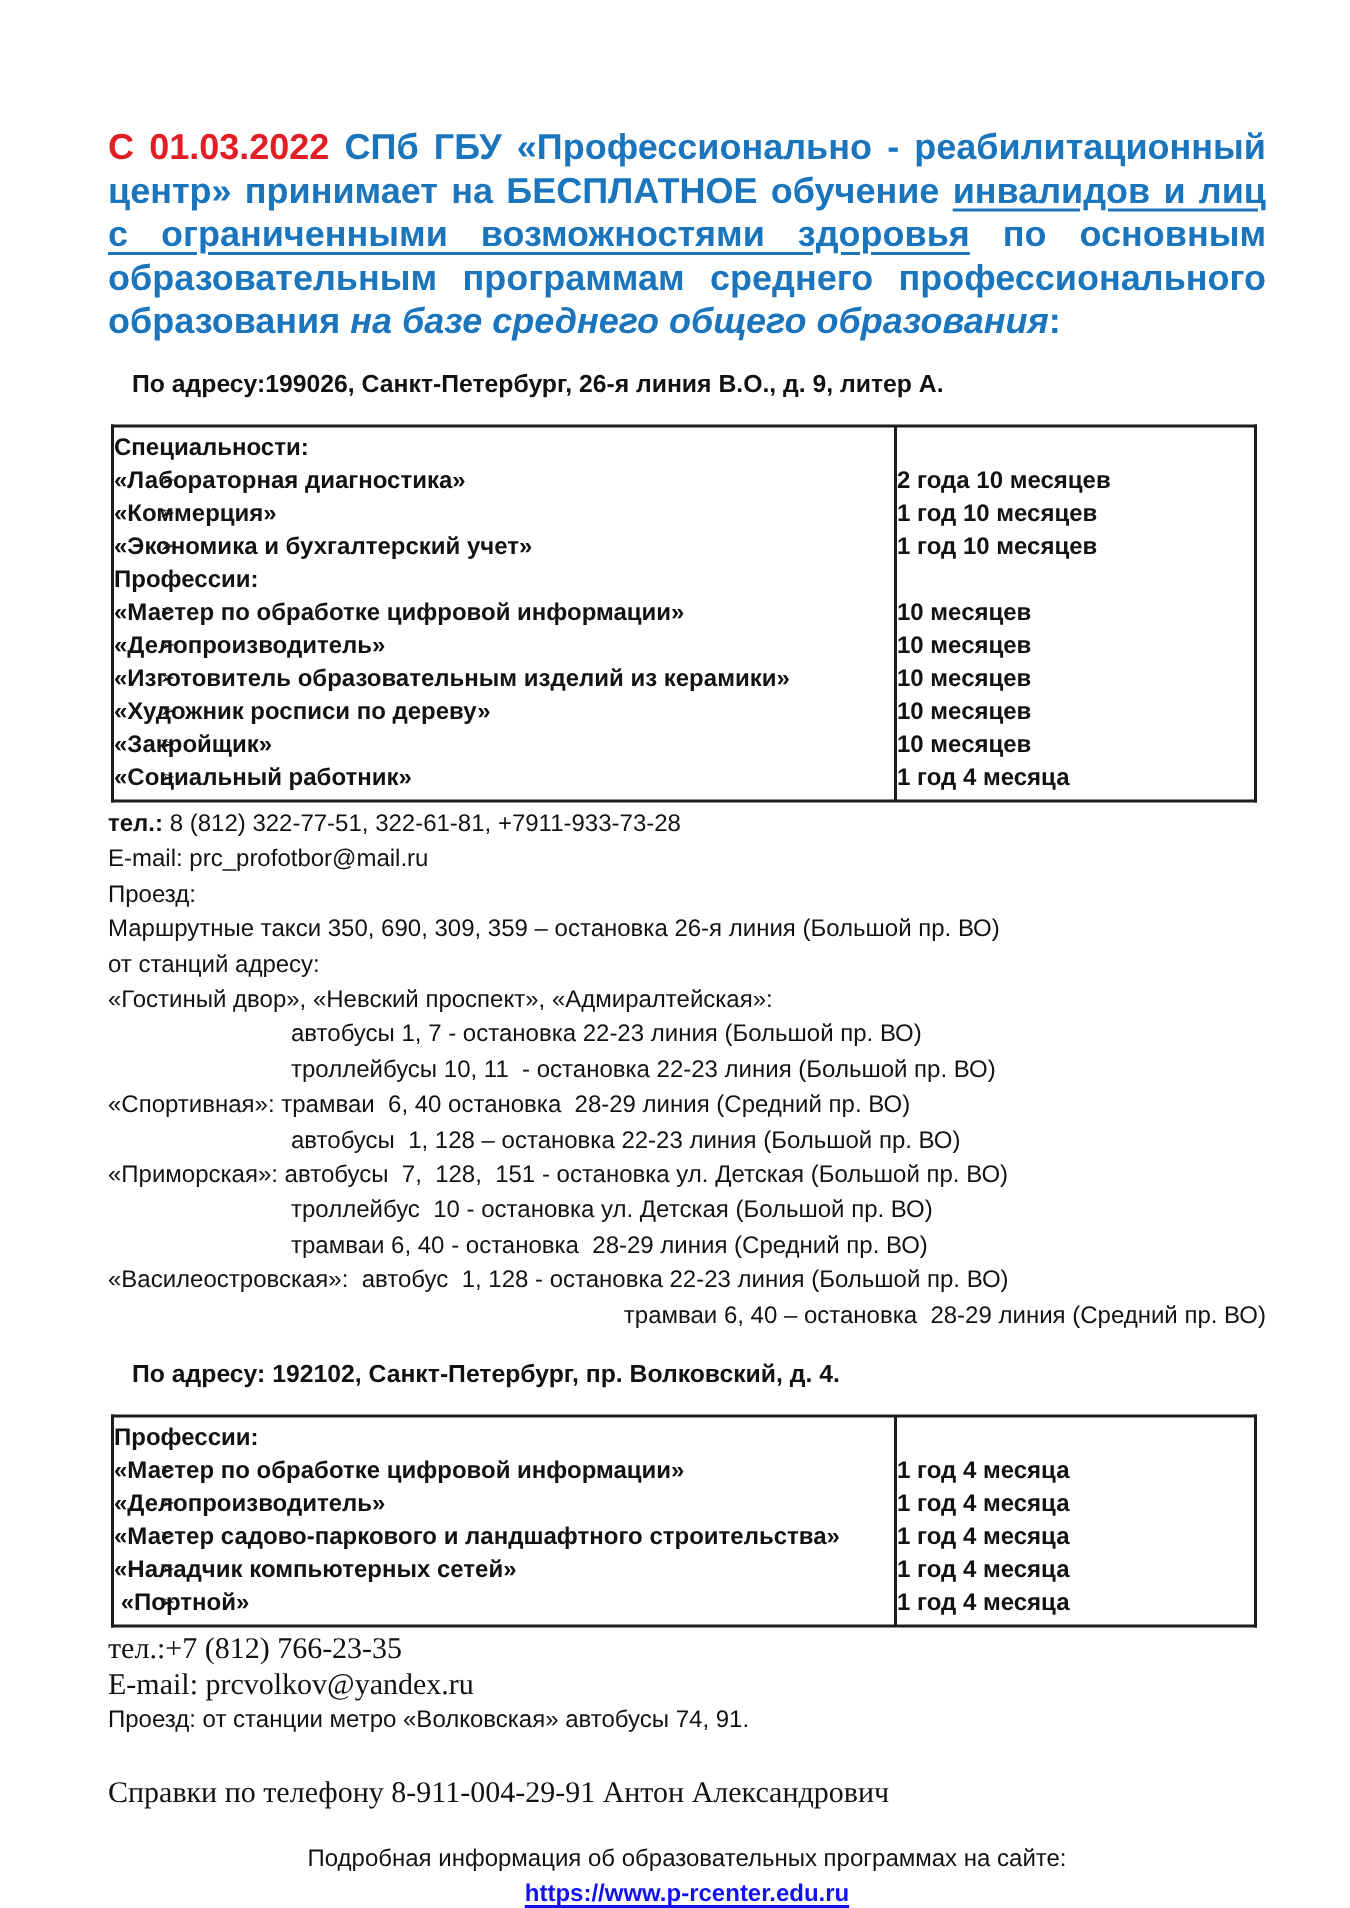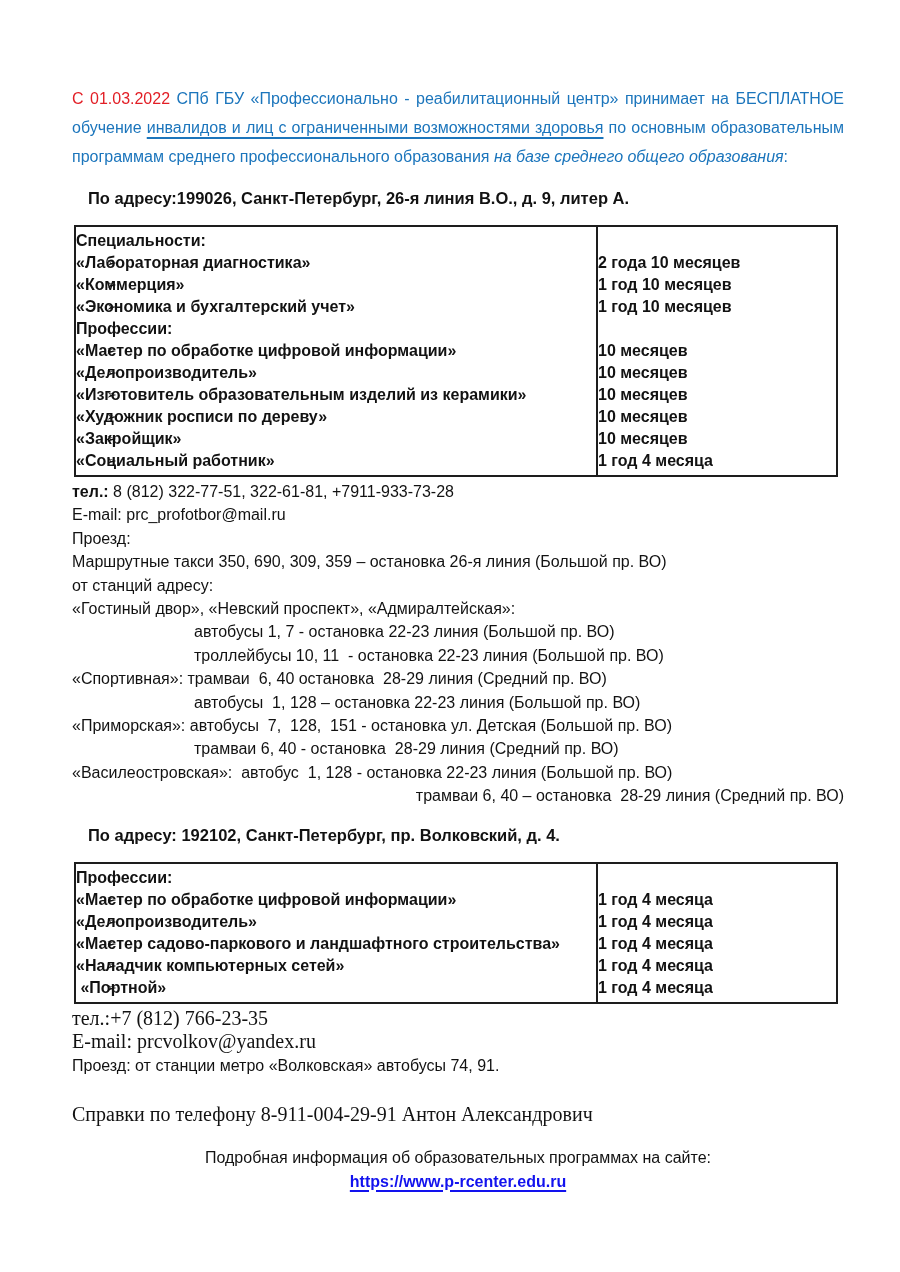--- a/index.html
+++ b/index.html
@@ -12,21 +12,21 @@
   body{
     width:900px;height:1272px;overflow:hidden;
     font-family:"Liberation Sans","DejaVu Sans",sans-serif;
     color:var(--ink);
   }
   .page{padding:84px 56px 0 72px;}
 
   
   .hdr{
     margin:0 0 4px 0;
-    font-size:16px;line-height:29px;font-weight:normal;
+    font-size:24px;line-height:29px;font-weight:bold;
     text-align:justify;color:var(--blue);
   }
   .hdr .date{color:var(--red);}
   .hdr .u{text-decoration:underline;text-decoration-thickness:2px;text-underline-offset:4px;}
   .hdr .it{font-style:italic;}
 
   .addr{margin:16px;font-size:16.5px;line-height:22px;font-weight:bold;color:var(--ink);white-space:pre-wrap;}
 
   
   table.prog{
@@ -129,20 +129,21 @@
 
   <div id="transit1">
       <p class="line">Маршрутные такси 350, 690, 309, 359 – остановка 26-я линия (Большой пр. ВО)</p>
       <p class="line">от станций адресу:</p>
       <p class="line">«Гостиный двор», «Невский проспект», «Адмиралтейская»:</p>
       <p class="line ind1">автобусы 1, 7 - остановка 22-23 линия (Большой пр. ВО)</p>
       <p class="line ind1">троллейбусы 10, 11  - остановка 22-23 линия (Большой пр. ВО)</p>
       <p class="line">«Спортивная»: трамваи  6, 40 остановка  28-29 линия (Средний пр. ВО)</p>
       <p class="line ind1">автобусы  1, 128 – остановка 22-23 линия (Большой пр. ВО)</p>
       <p class="line">«Приморская»: автобусы  7,  128,  151 - остановка ул. Детская (Большой пр. ВО)</p>
+      <p class="line ind1">троллейбус  10 - остановка ул. Детская (Большой пр. ВО)</p>
       <p class="line ind1">трамваи 6, 40 - остановка  28-29 линия (Средний пр. ВО)</p>
       <p class="line">«Василеостровская»:  автобус  1, 128 - остановка 22-23 линия (Большой пр. ВО)</p>
       <p class="line ind2">трамваи 6, 40 – остановка  28-29 линия (Средний пр. ВО)</p>
     </div>
 
   <p class="addr">По адресу: 192102, Санкт-Петербург, пр. Волковский, д. 4.</p>
 
   <table class="prog">
     <colgroup>
         <col style="width:522px">

